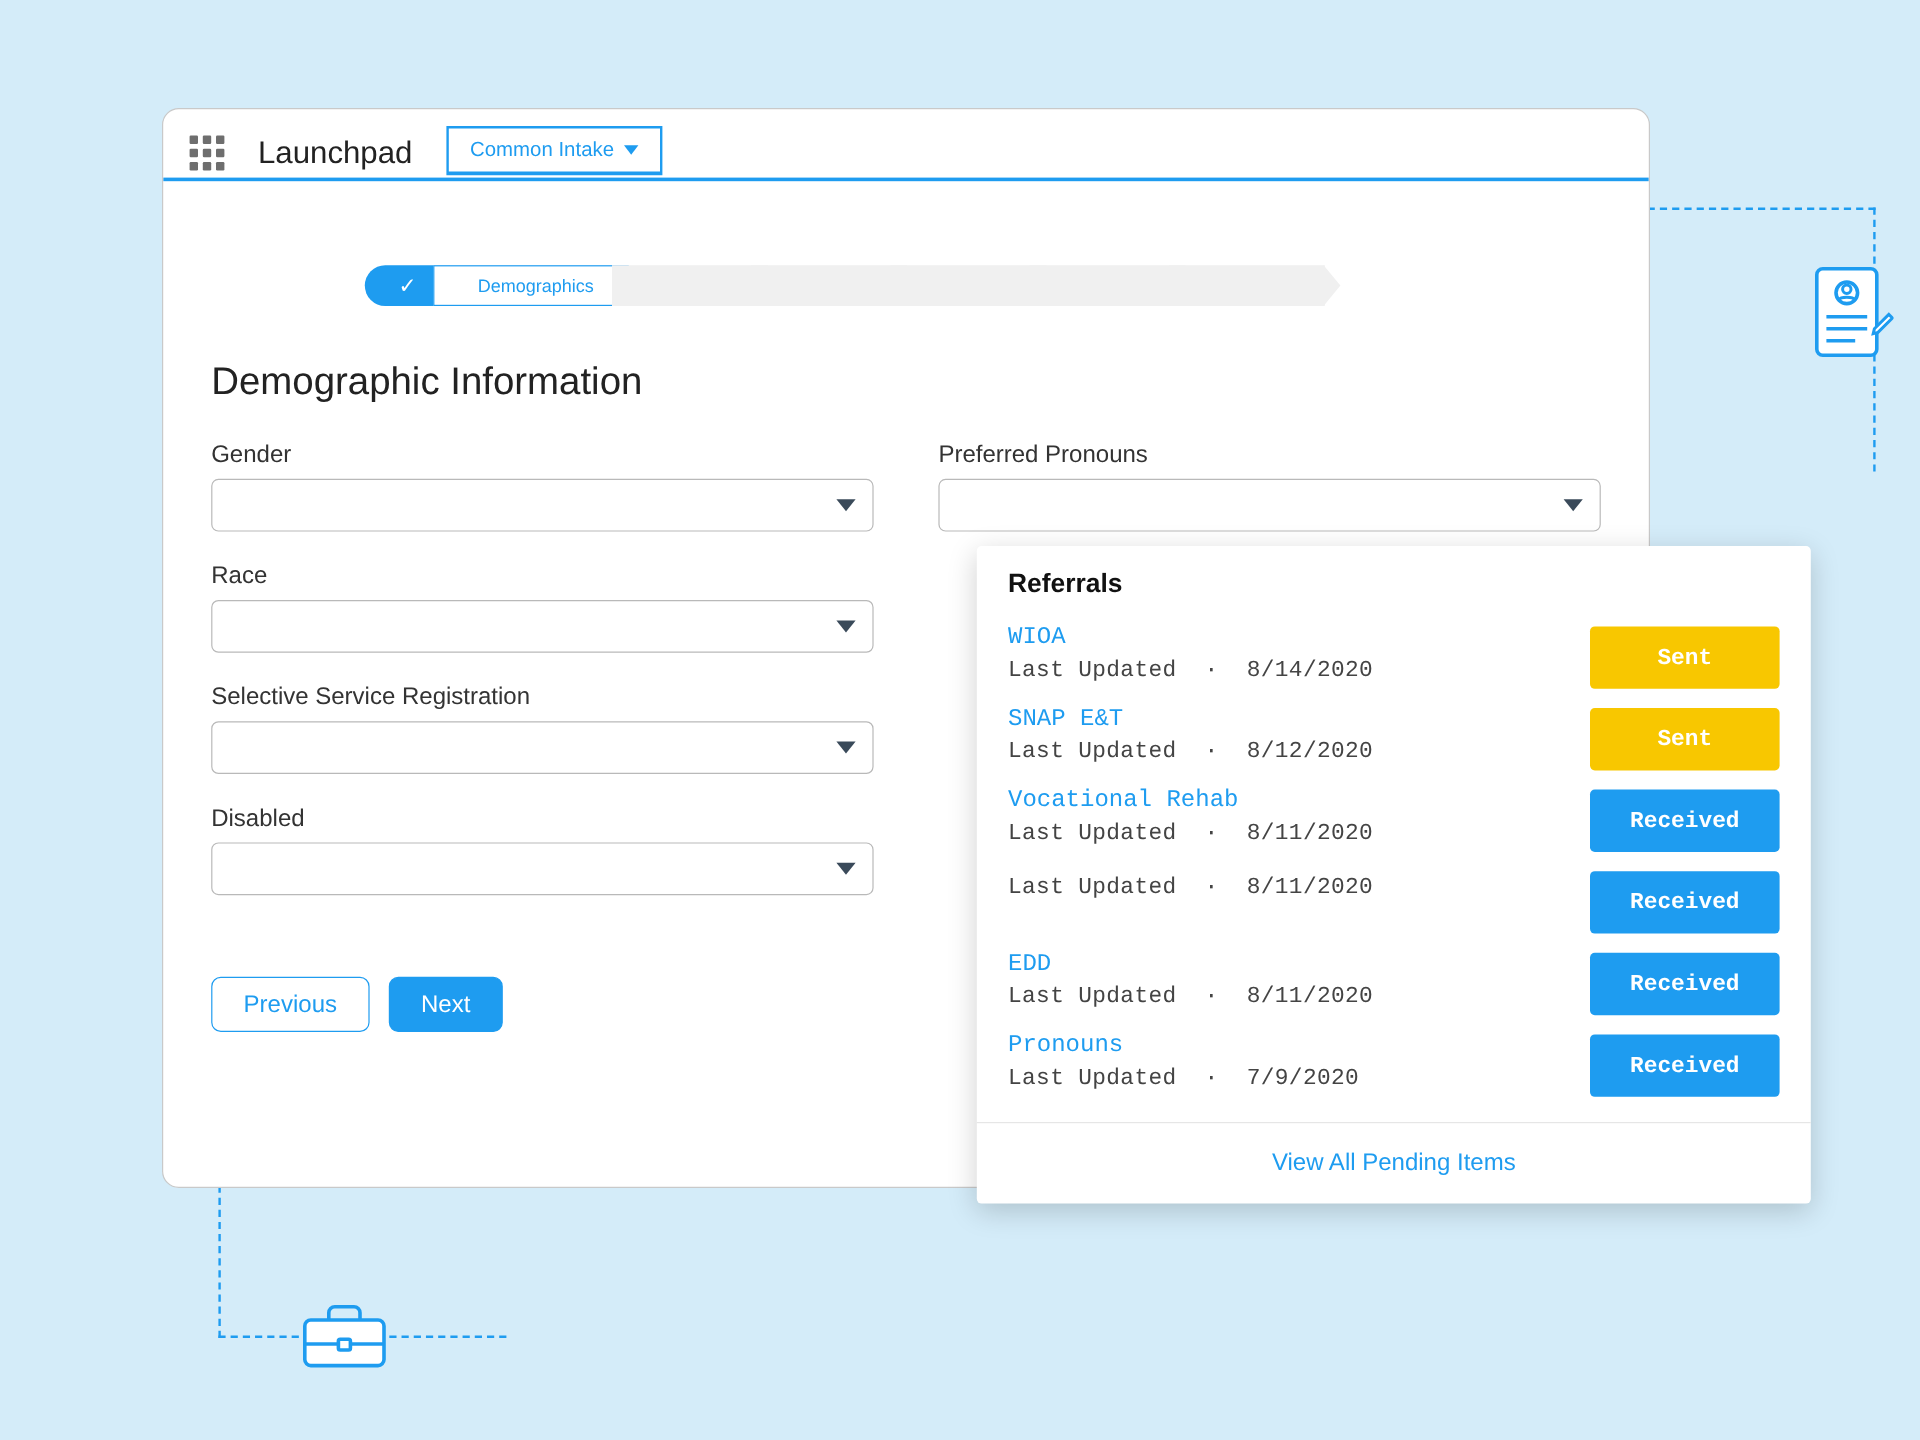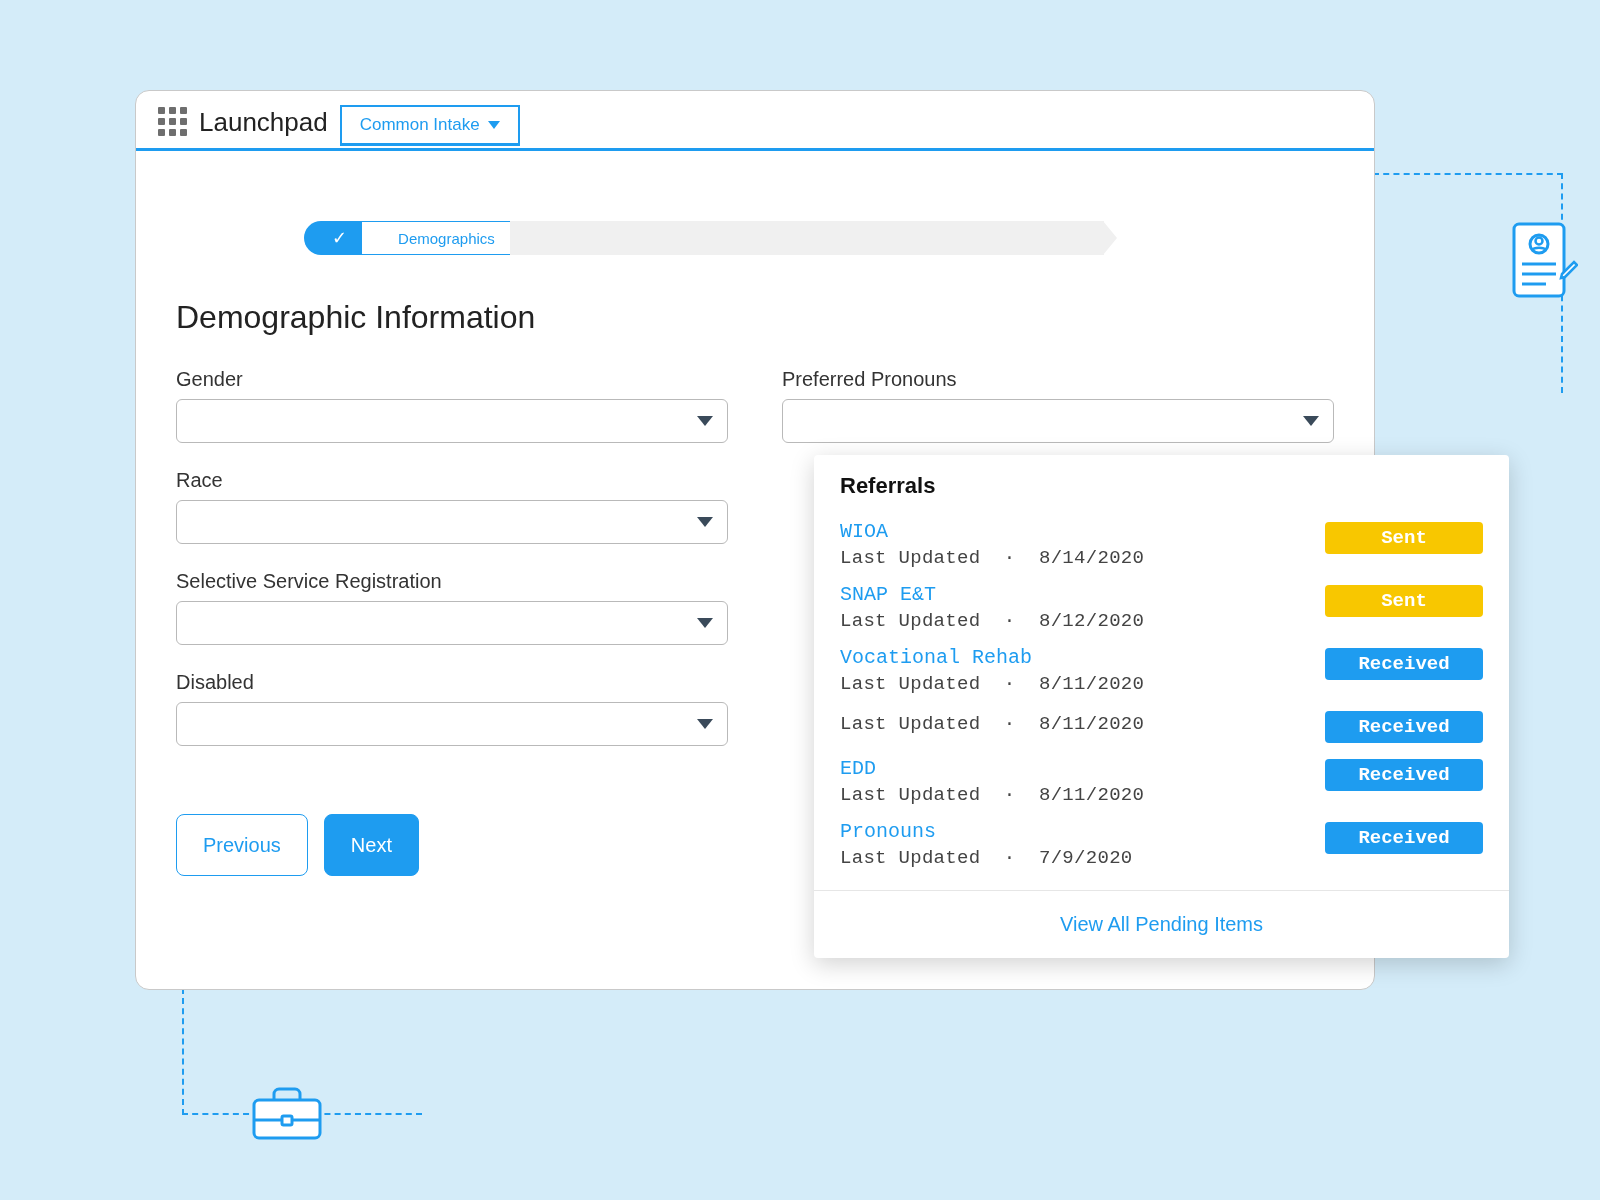--- a/index.html
+++ b/index.html
@@ -19,23 +19,23 @@
 .main-card {
   position: absolute;
   left: 135px; top: 90px;
   width: 1240px; height: 900px;
   background: #fff;
   border: 1.5px solid #c9c9c9;
   border-radius: 14px;
   overflow: hidden;
 }
 .header-row {
-  display: flex; align-items: flex-start;
+  display: flex; align-items: center;
   padding: 16px 22px 0 22px;
-  gap: 12px;
+  gap: 28px;
 }
 .app-launcher {
   display: grid; grid-template-columns: repeat(3,7px); grid-template-rows: repeat(3,7px); gap:4px;
 }
 .app-launcher span { width:7px; height:7px; background:#6e6e6e; border-radius:1px; }
 .app-title { font-size: 26px; color:#222; font-weight:400; }
 .tab-pill {
   border: 2px solid #1e9cf0; border-bottom-width:3px;
   background:#fff; color:#1e9cf0;
   padding:8px 18px; font-size:17px;
@@ -77,39 +77,39 @@
 .field label { font-size:20px; color:#333; display:block; margin-bottom:8px; }
 .select {
   width:100%; height:44px; border:1.5px solid #b9b9b9; border-radius:6px;
   background:#fff; display:flex; align-items:center; justify-content:flex-end; padding-right:14px;
 }
 .select .tri {
   width:0;height:0;border-left:8px solid transparent;border-right:8px solid transparent;border-top:10px solid #3a4a5a;
 }
 
 .btn-row { display:flex; gap:16px; margin-top:42px; }
-.btn { height:62px; padding:0 26px; border-radius:8px; font-size:20px; display:flex; align-items:center; justify-content:center; cursor:pointer; }
+.btn { height:46px; padding:0 26px; border-radius:8px; font-size:20px; display:flex; align-items:center; justify-content:center; cursor:pointer; }
 .btn-outline { background:#fff; border:1.5px solid #1e9cf0; color:#1e9cf0; }
 .btn-primary { background:#1e9cf0; border:1.5px solid #1e9cf0; color:#fff; }
 
 
 .referrals {
   position:absolute; left:814px; top:455px;
   width:695px; background:#fff;
   box-shadow: 0 6px 24px rgba(0,0,0,0.18);
   border-radius:4px;
   padding: 18px 26px 0 26px;
 }
 .referrals h2 { font-size:22px; font-weight:700; color:#111; margin-bottom:14px; }
 .ref-item { display:flex; align-items:flex-start; justify-content:space-between; padding:7px 0;font-family:Liberation Mono, monospace; }
 .ref-left { flex:1; }
 .ref-name { color:#1e9cf0; font-size:20px; }
 .ref-meta { color:#444; font-size:19px; margin-top:4px; letter-spacing:0.3px; }
 .status {
-  min-width:158px; height:32px; border-radius:4px; color:#fff; font-weight:600; font-size:19px;
+  min-width:158px; height:52px; border-radius:4px; color:#fff; font-weight:600; font-size:19px;
   display:flex; align-items:center; justify-content:center; margin-top:2px;
 }
 .status.sent { background:#f8c700; color:#fff; }
 .status.received { background:#1e9cf0; }
 .status.pending { background:#bfbfbf; }
 .ref-footer { border-top:1px solid #e6e6e6; margin:14px -26px 0 -26px; padding:22px 0; text-align:center; }
 .ref-footer a { color:#1e9cf0; font-size:20px; text-decoration:none; }
 
 
 .profile-icon {

